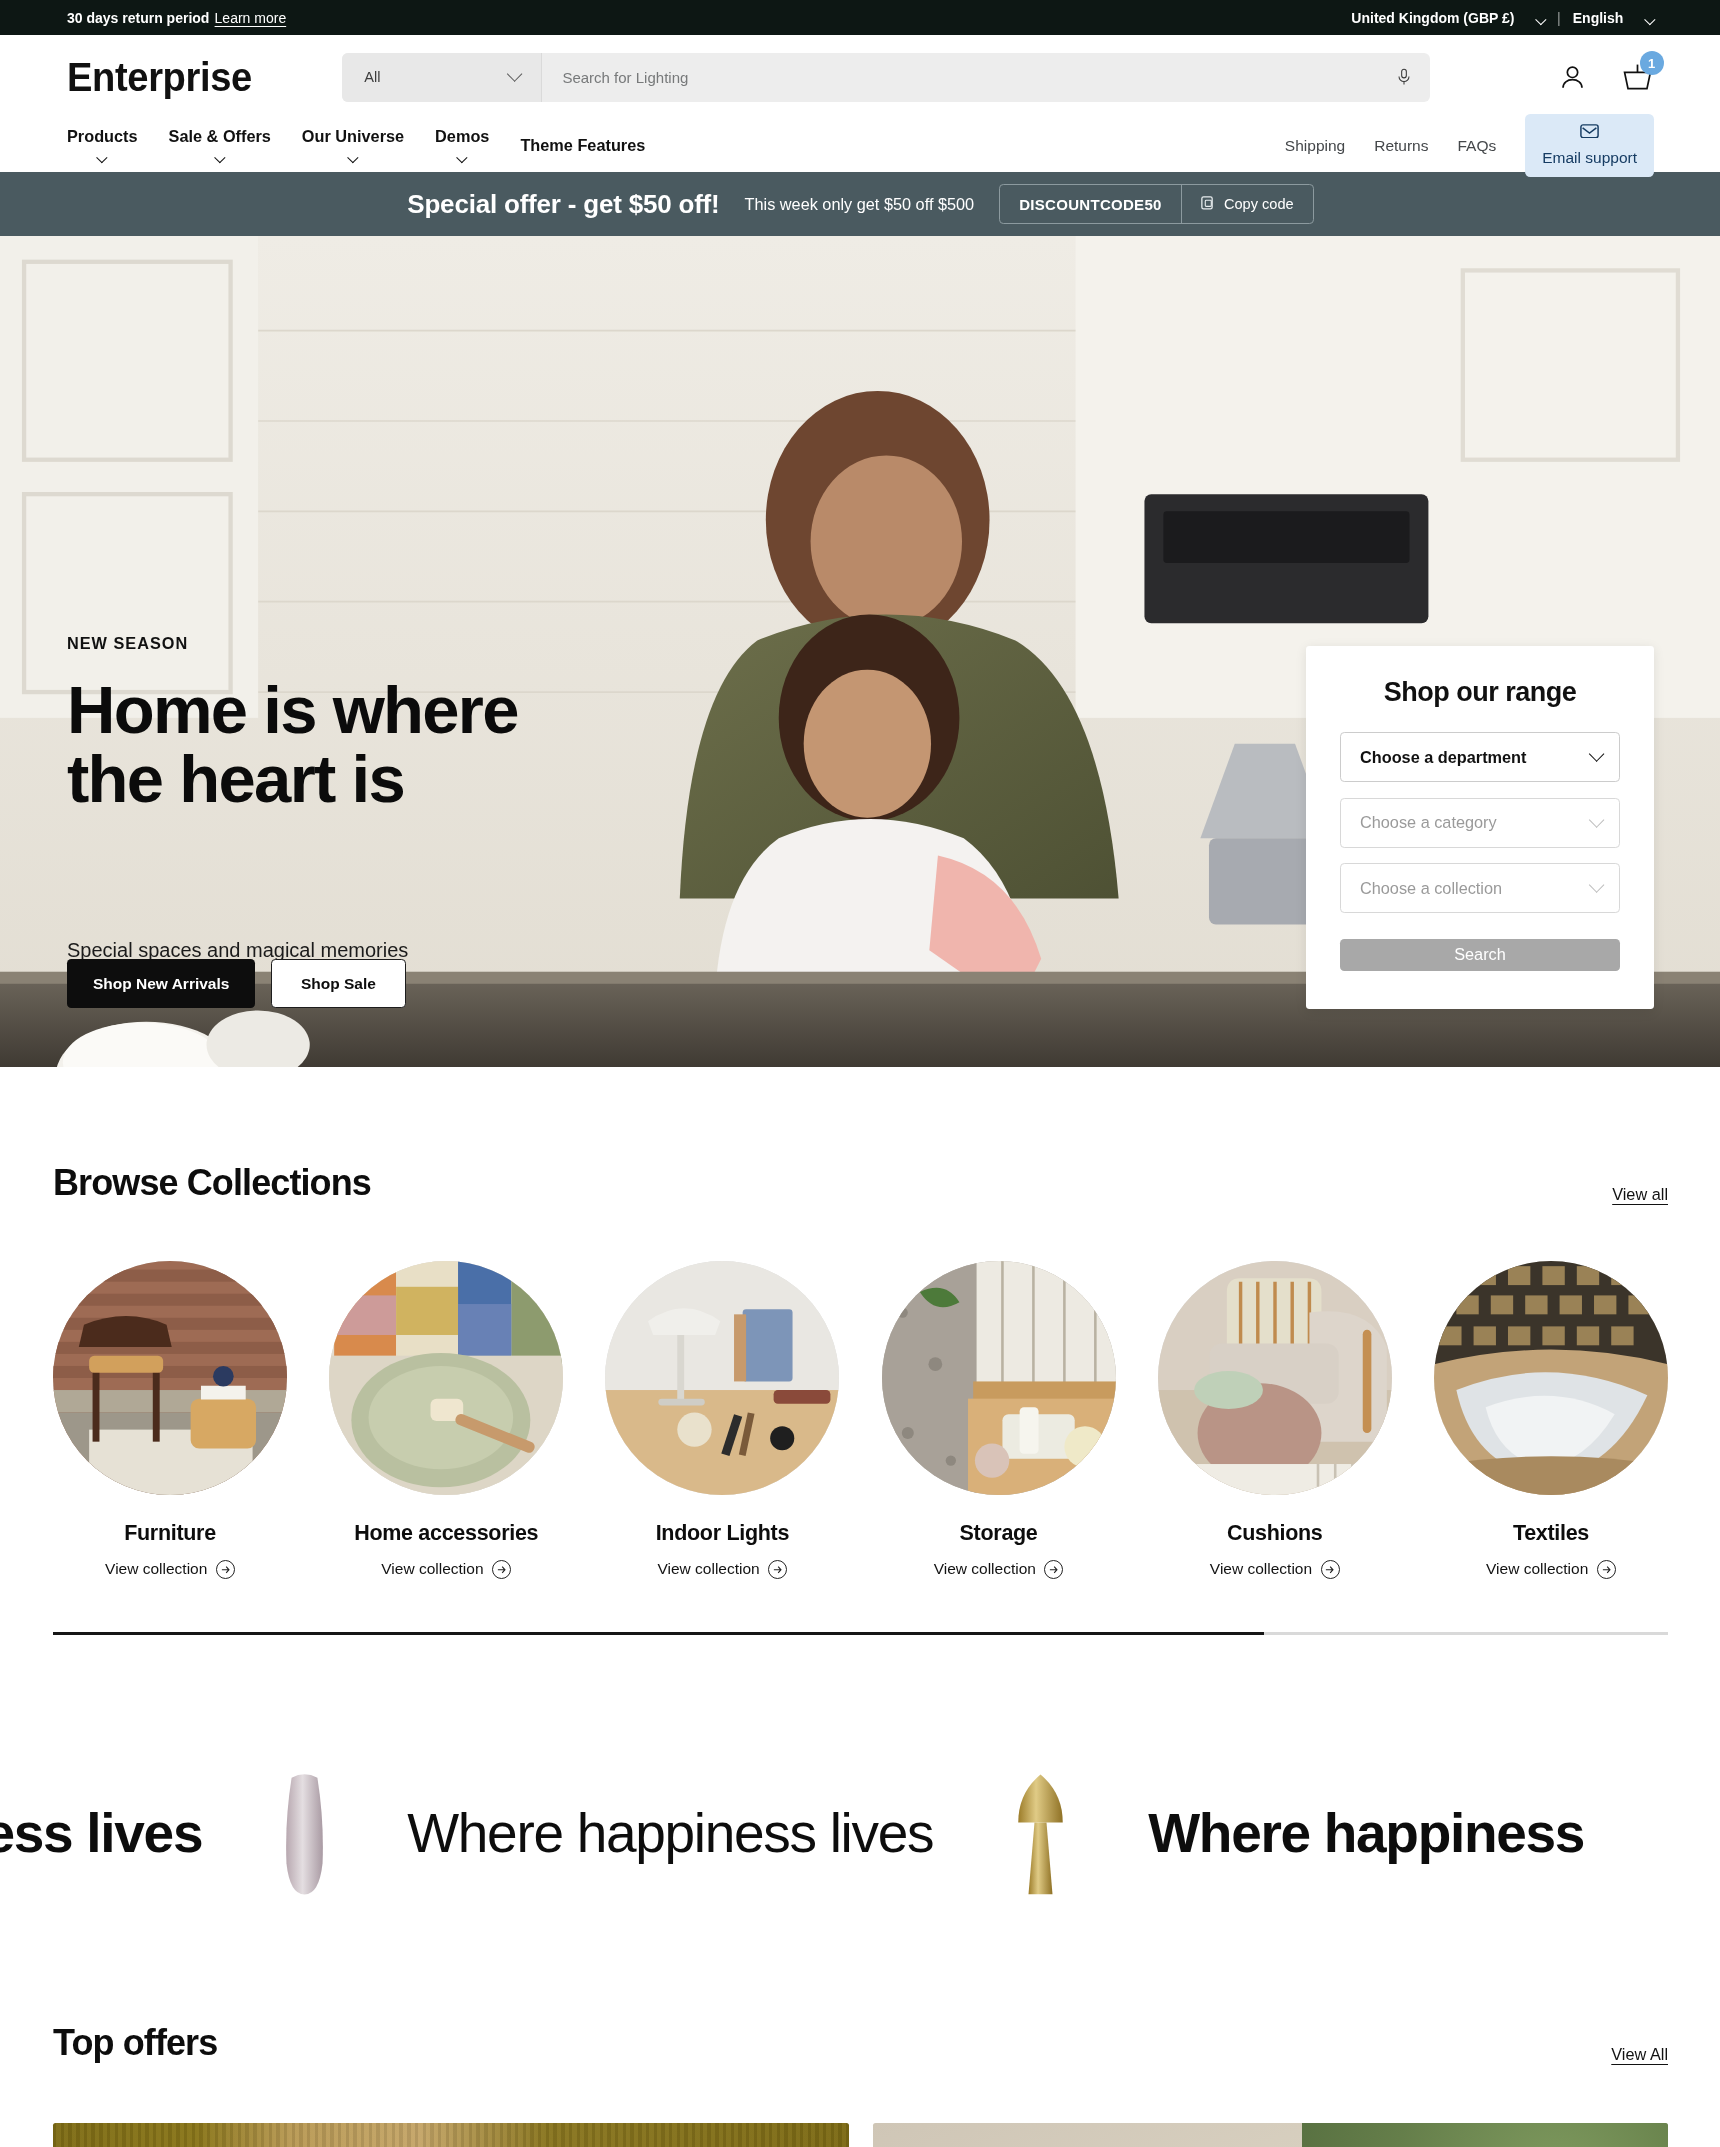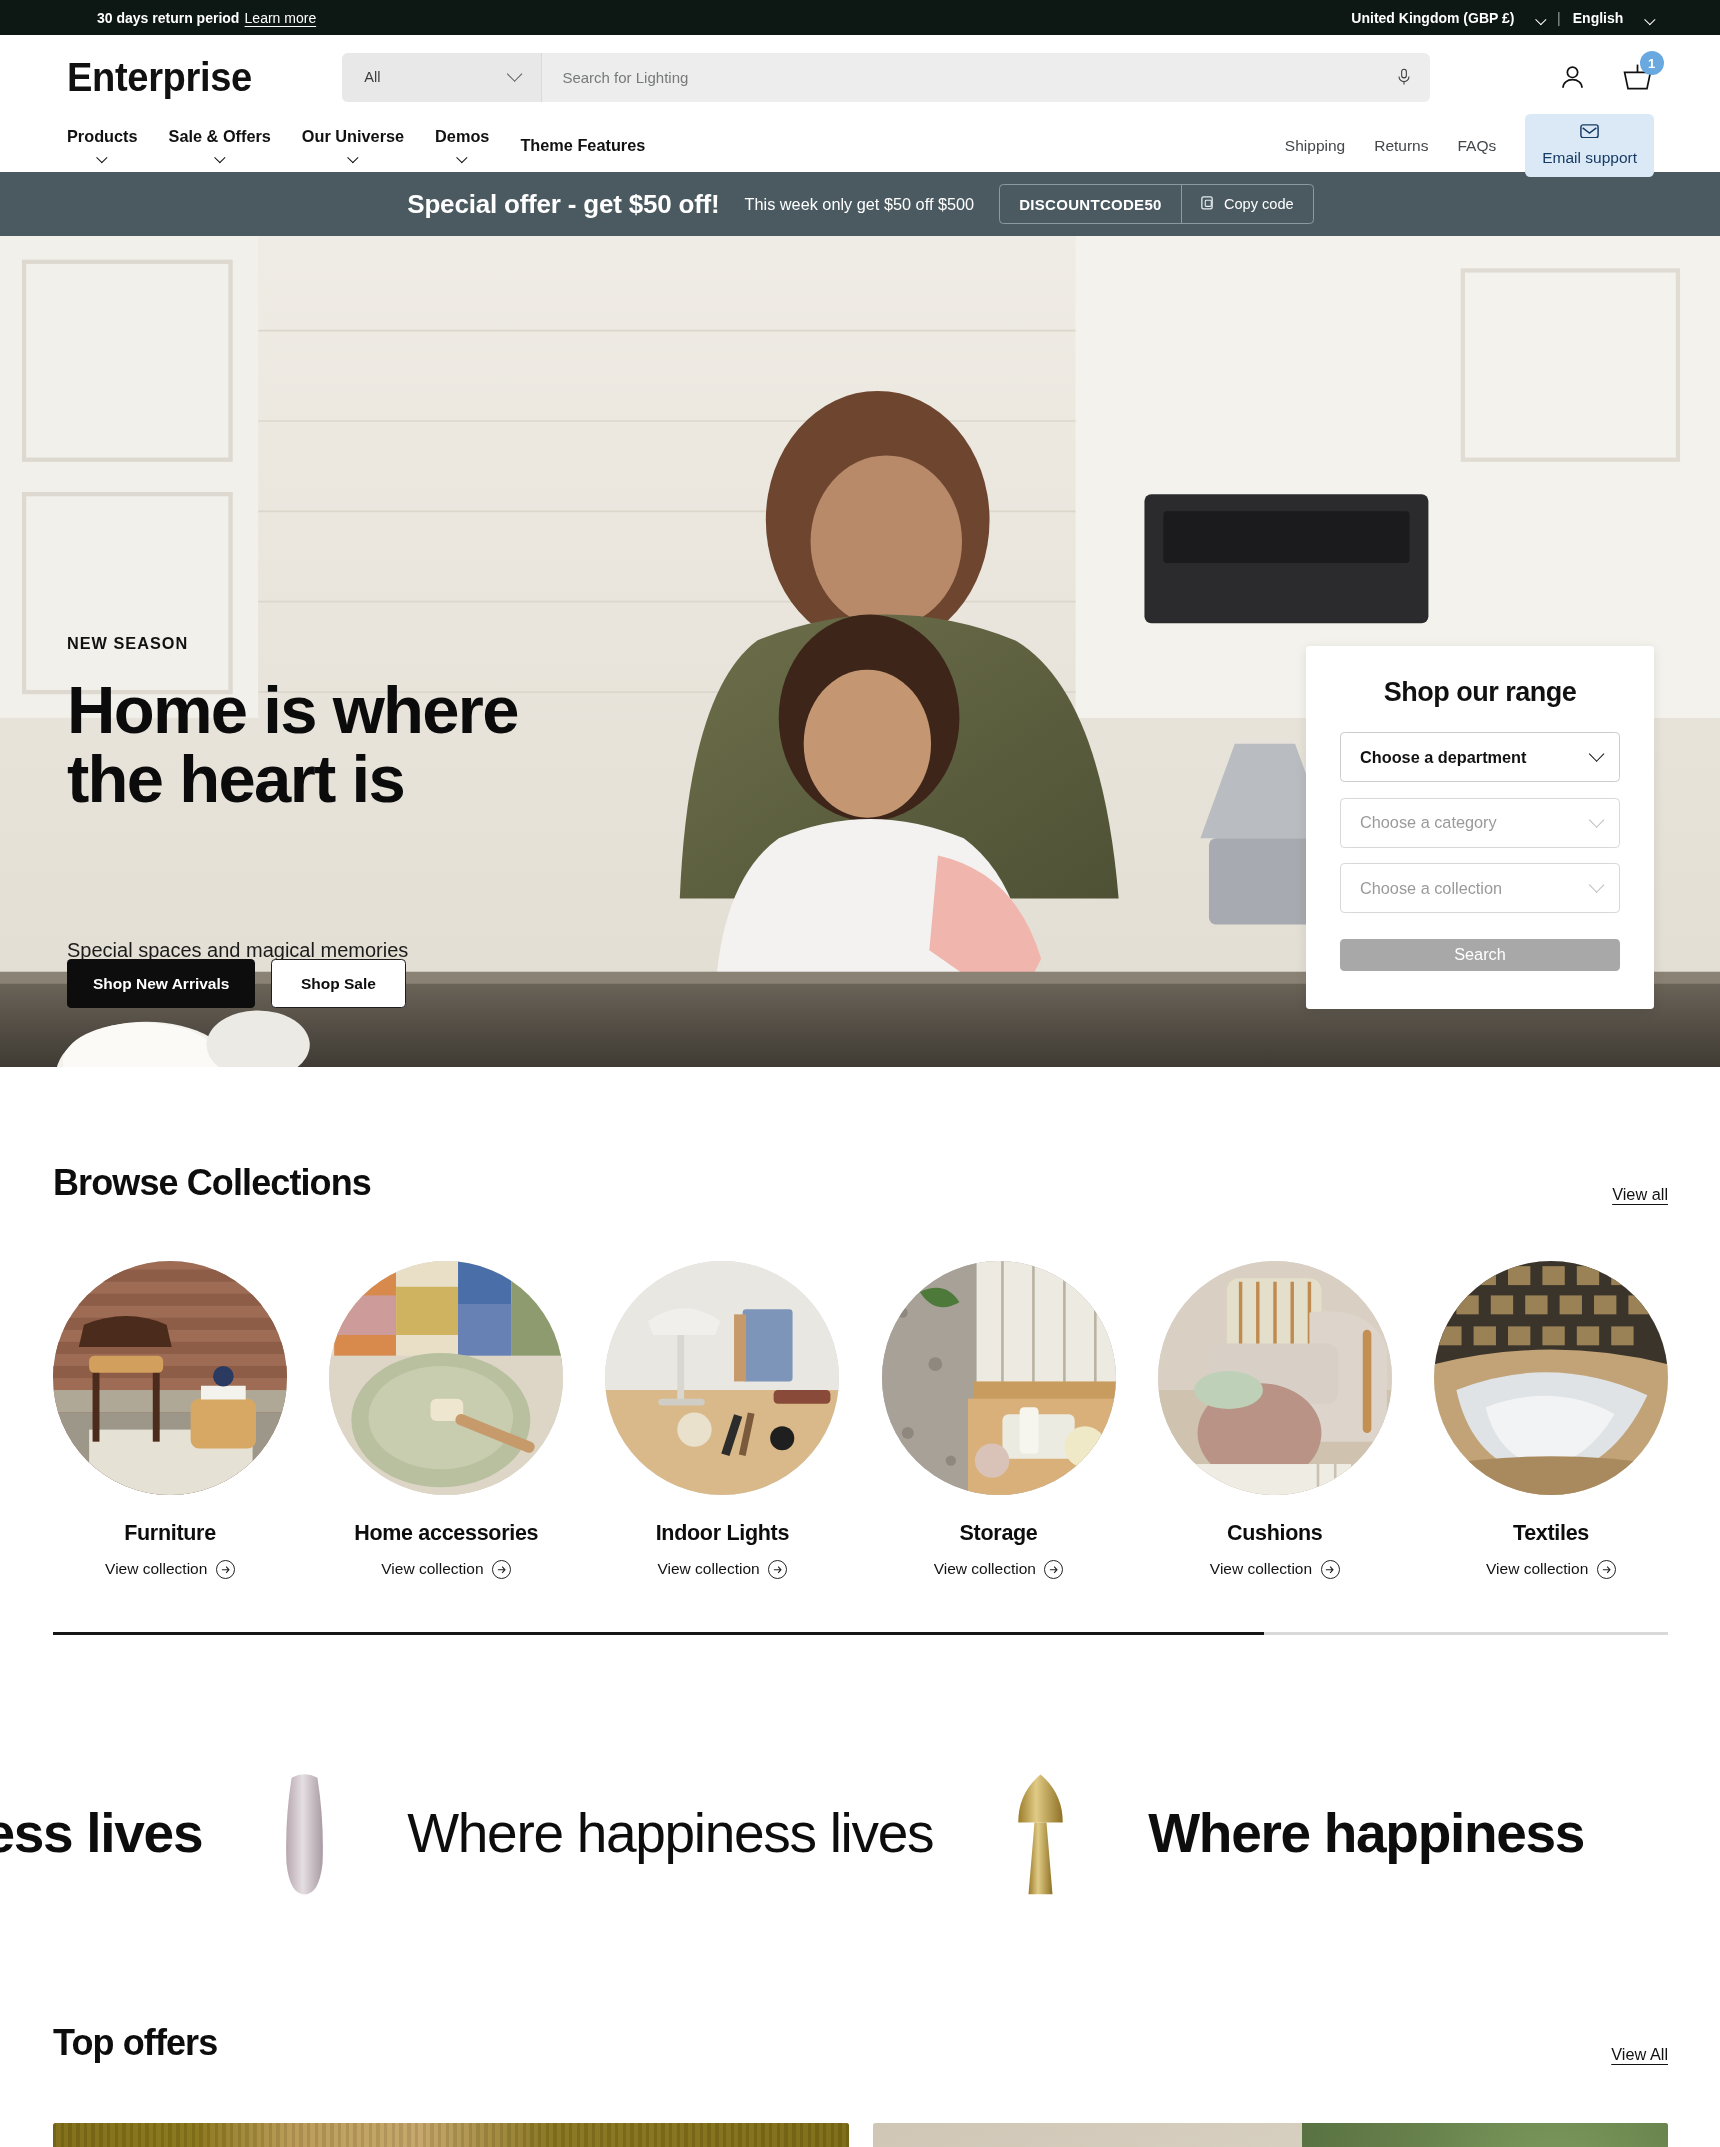--- a/index.html
+++ b/index.html
@@ -16,21 +16,21 @@
   .topbar{
     background:#0d1714;
     color:#ffffff;
     height:35px;
     display:flex;
     align-items:center;
     padding:0 67px 0 67px;
     font-size:14px;
     font-weight:700;
   }
-  .topbar .left{ display:flex; align-items:flex-end; gap:5.2px;margin-left:30px; }
+  .topbar .left{ display:flex; align-items:flex-end; gap:5.2px; }
   .topbar .left .lm{ font-weight:400; text-decoration:underline; text-underline-offset:2.6px; }
   .topbar .right{ margin-left:auto; display:flex; align-items:center; gap:12px; font-weight:700; }
   .topbar .right .sel{ display:flex; align-items:flex-end; gap:23px; cursor:pointer; }
   .topbar .divider{ opacity:.55; font-weight:400; }
   .chev{ display:inline-block; width:11.2px; height:11.2px; border-right:1.7px solid currentColor; border-bottom:1.7px solid currentColor; transform:rotate(45deg) translate(-1.7px,-1.7px); }
   .chev.sm{ width:7.7px; height:7.7px; border-width:1.5px; }
 
   
   .header{ background:#fff; padding:0 67px; }
   .hdr-row{ height:84px; display:flex; align-items:center; }

